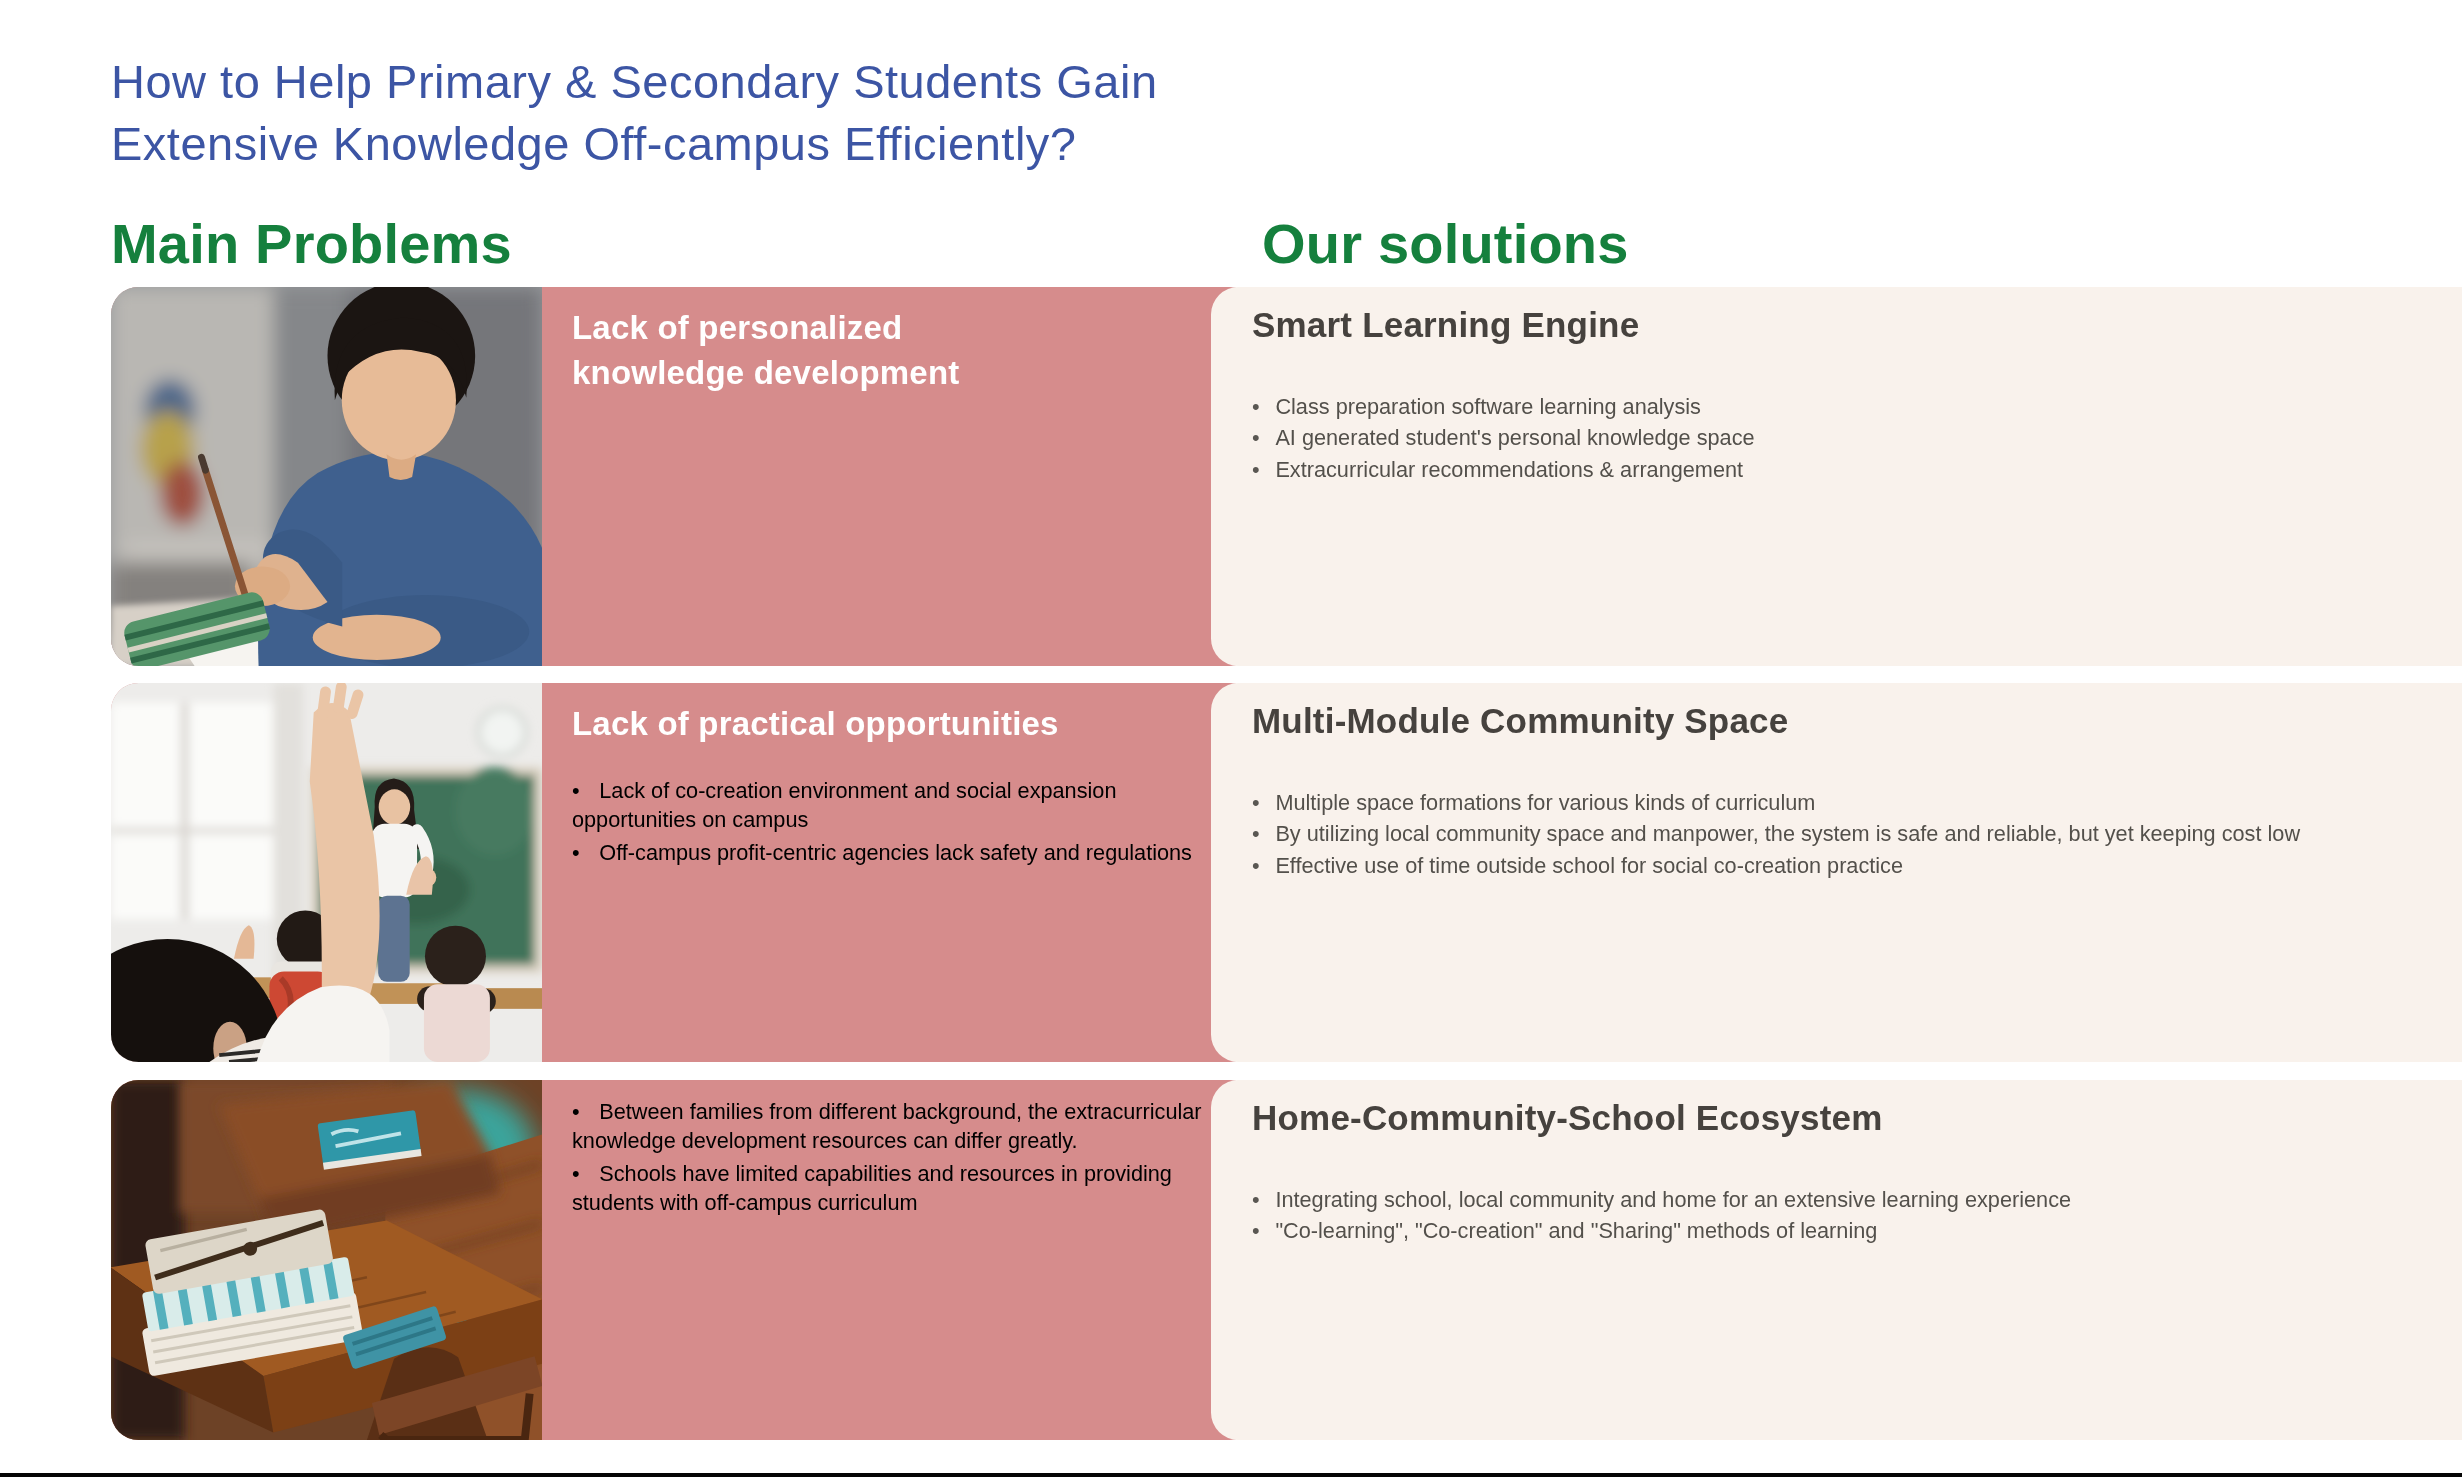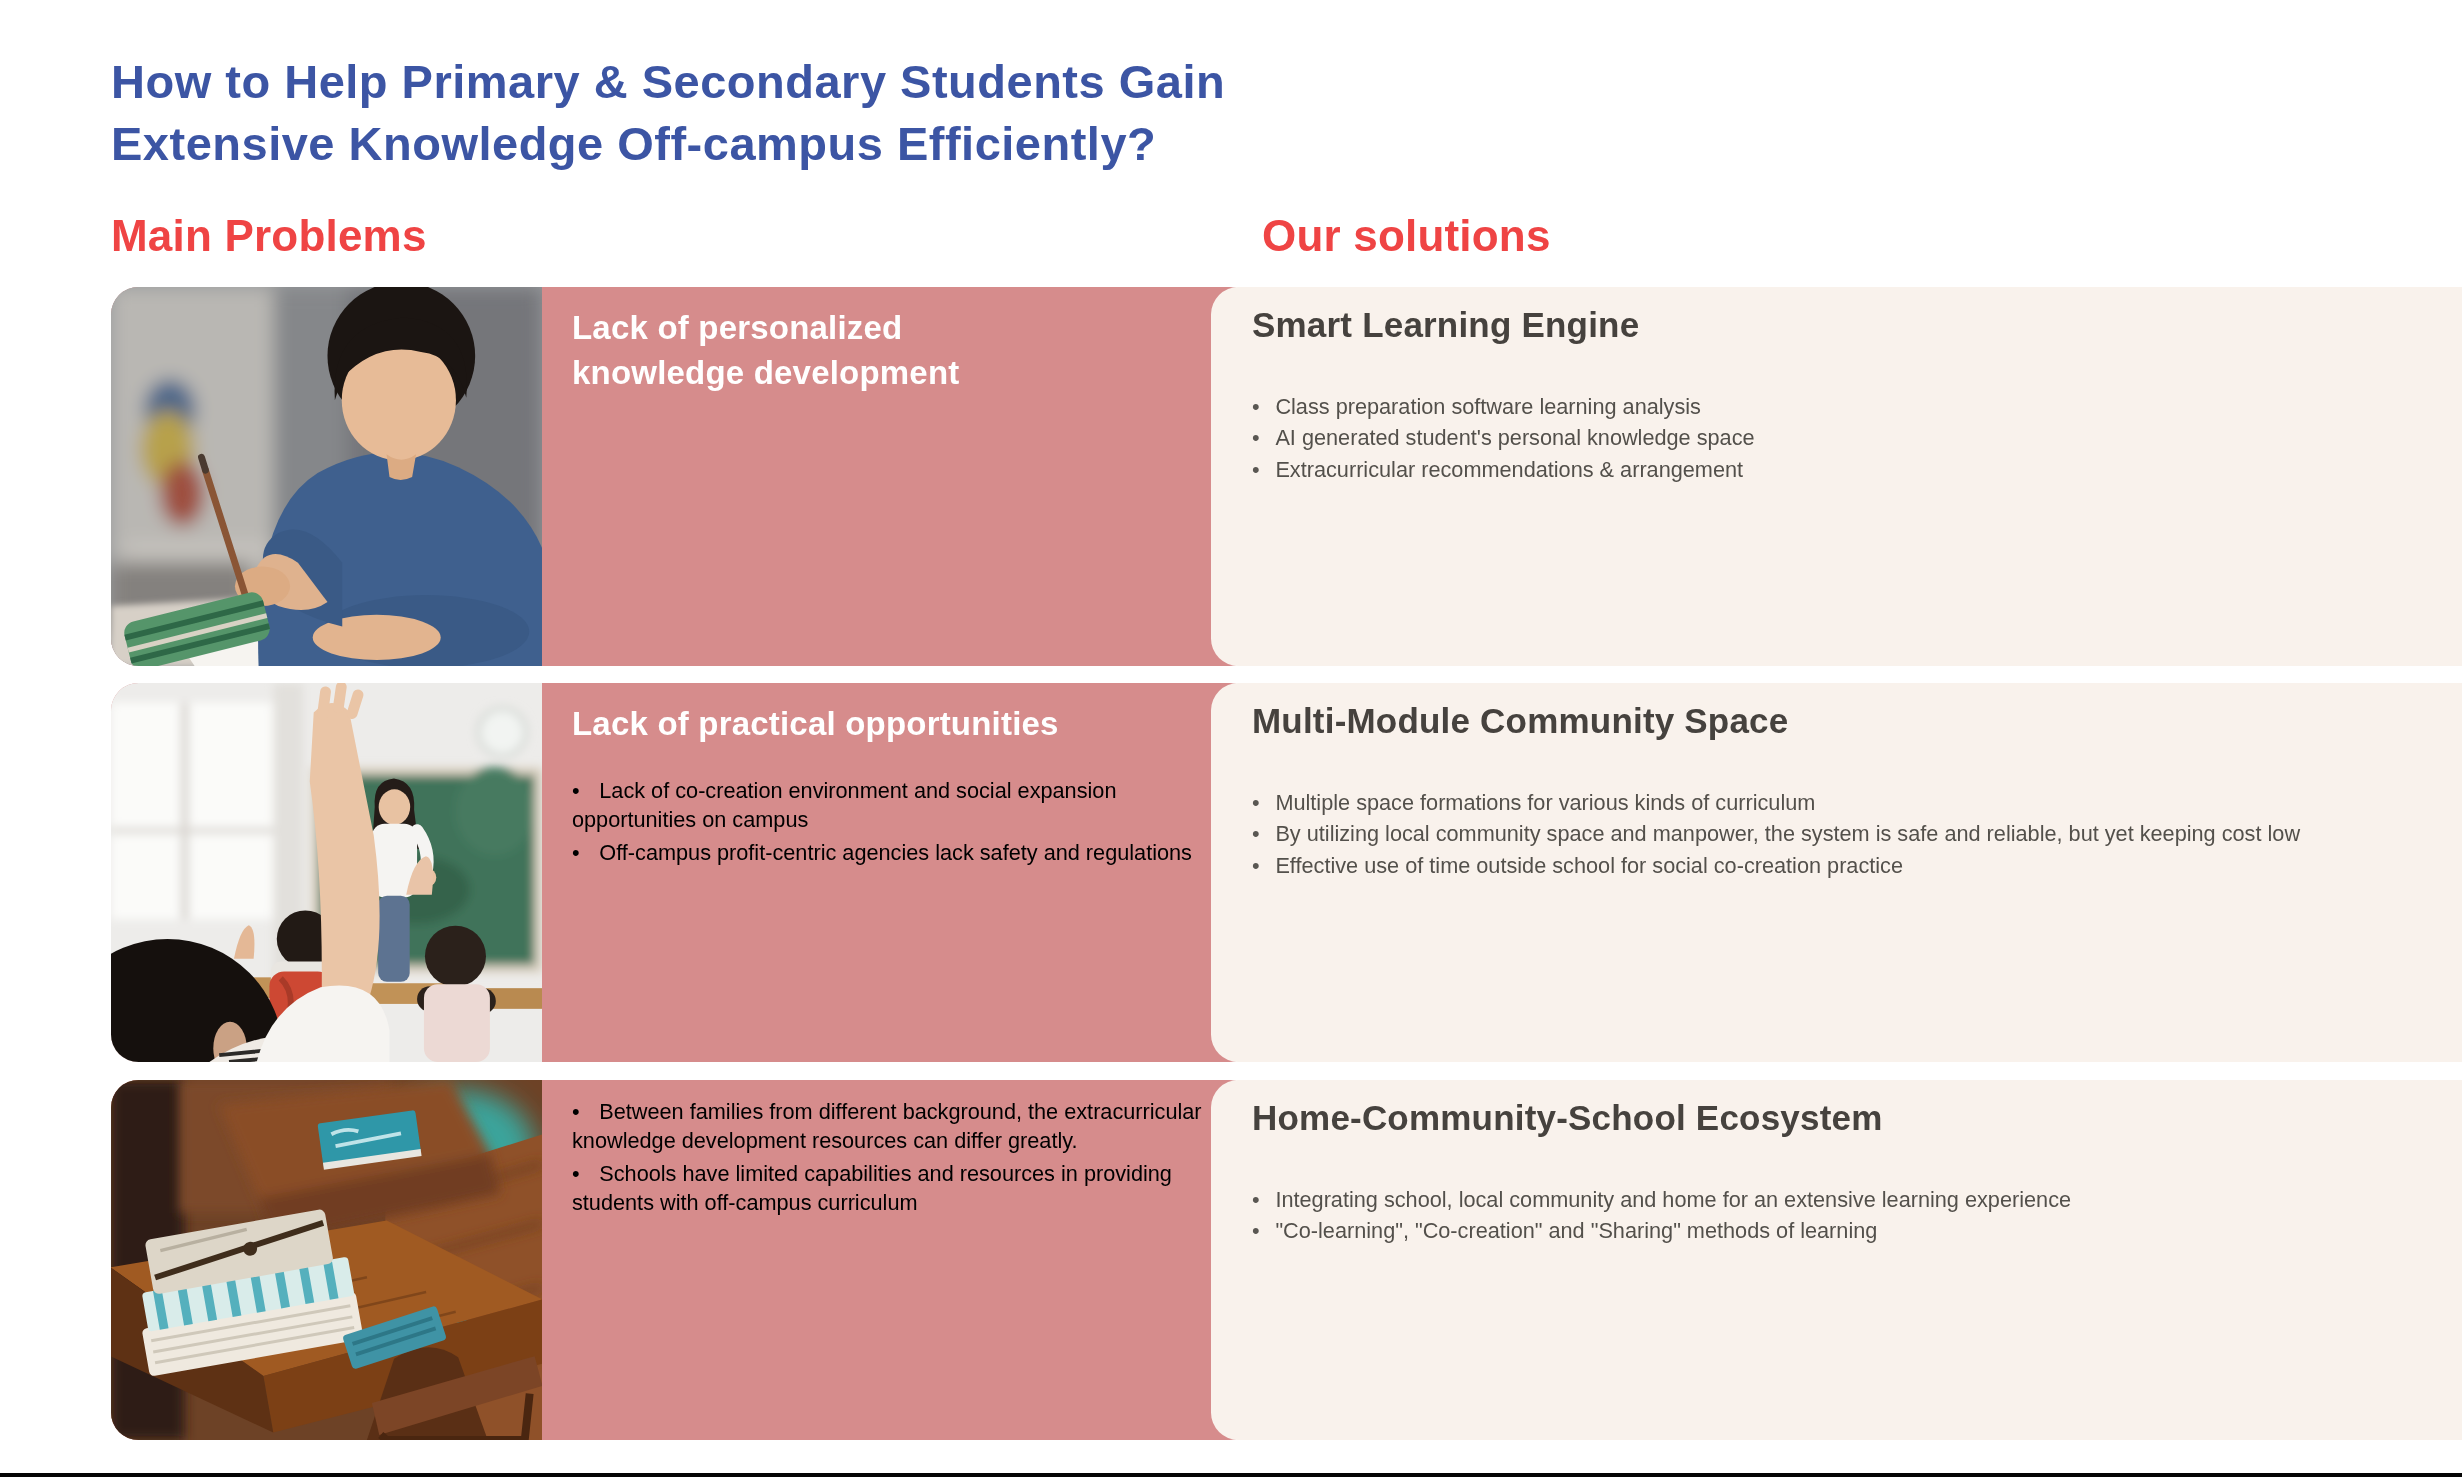--- a/index.html
+++ b/index.html
@@ -3,26 +3,26 @@
 <meta charset="utf-8">
 <style>
   html,body{margin:0;padding:0;background:#ffffff;}
   .page{
     position:relative;width:2627px;height:1477px;background:#ffffff;
     box-sizing:border-box;border-right:2.5px solid #050505;border-bottom:4.4px solid #050505;
     font-family:"Liberation Sans", sans-serif;overflow:hidden;
   }
   .deck-title{
     position:absolute;left:111px;top:51px;margin:0;
-    font-size:47px;font-weight:bold;color:#3c55a4;line-height:1.32;
+    font-size:47px;font-weight:normal;color:#3c55a4;line-height:1.32;
     letter-spacing:0.5px;white-space:pre-line;
   }
   .col-heading{
     position:absolute;top:211px;margin:0;
-    font-size:44px;font-weight:bold;color:#ef4444;letter-spacing:0.2px;
+    font-size:56px;font-weight:bold;color:#15803d;letter-spacing:0.2px;
   }
   .heading-problems{left:111px;}
   .heading-solutions{left:1262px;}
 
   .problem-card{
     position:absolute;left:111px;width:1146px;background:#d68c8c;
     border-radius:27.6px;overflow:hidden;
   }
   .solution-card{
     position:absolute;left:1211px;width:1361px;background:#f9f2ec;

